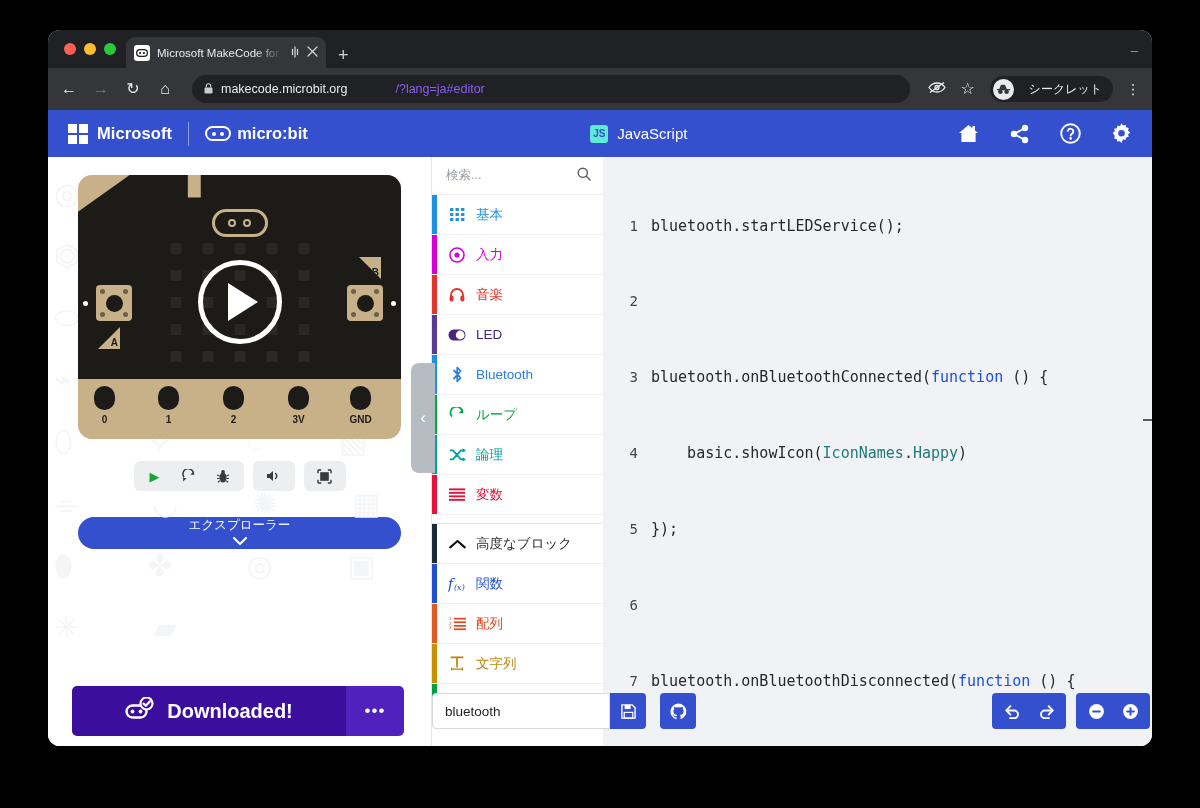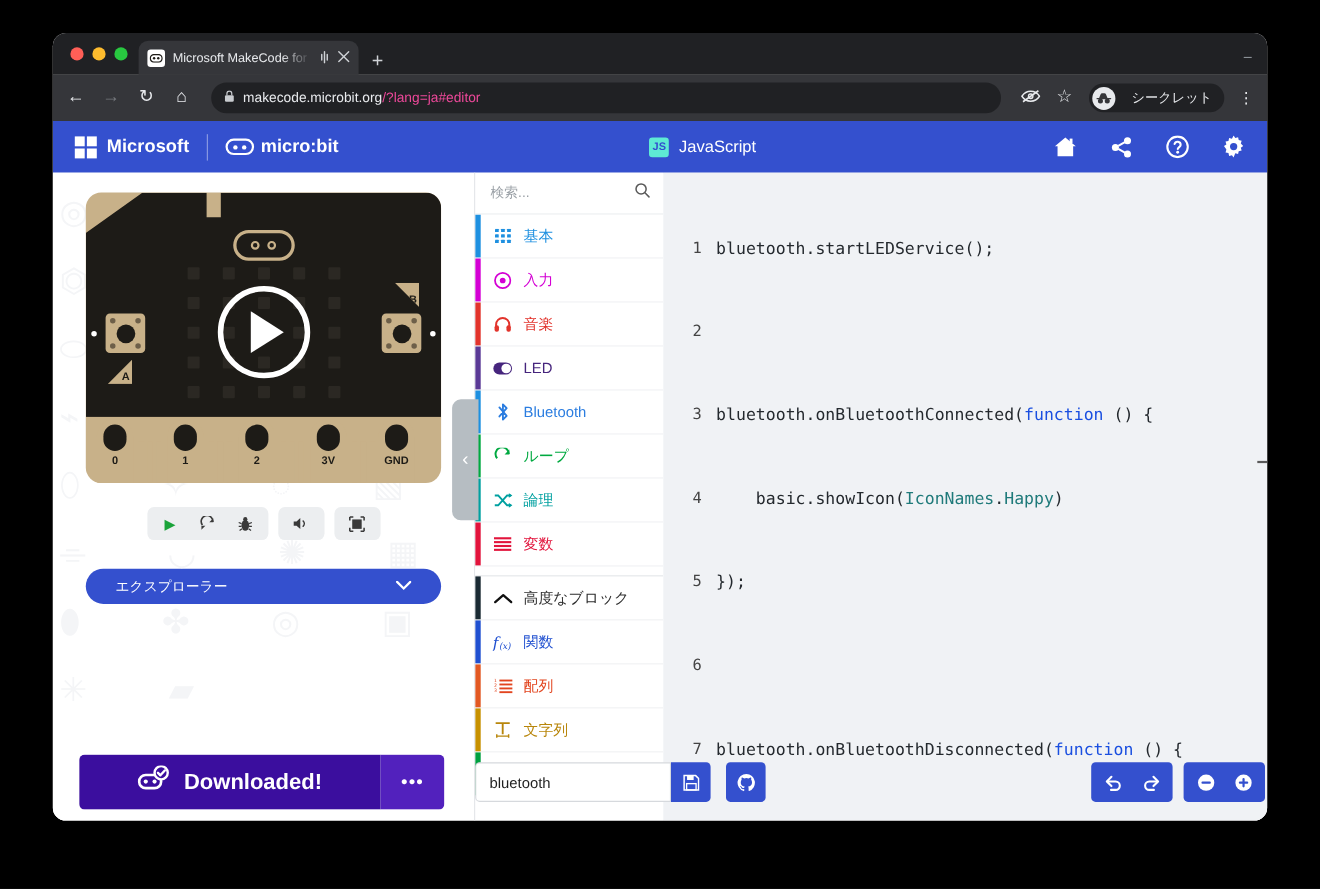--- a/index.html
+++ b/index.html
@@ -61,21 +61,21 @@
   }
   .nav-ico { color: #e8eaed; font-size: 16px; width: 18px; text-align: center; line-height: 1; }
   .nav-ico.dim { color: #76797d; }
   .omnibox {
     flex: 1 1 auto; height: 28px; background: #202124; border-radius: 14px;
     display: flex; align-items: center; gap: 8px; padding: 0 12px; margin: 0 4px;
     min-width: 0;
   }
   .omnibox .lock { color: #c9ccd0; font-size: 10px; }
   .url { font-size: 12.5px; color: #e8eaed; white-space: nowrap; }
-  .url .path { color: #ec4899; }
+  .url .path { color: #8b5cf6; padding-left: 48px; }
   .tb-right { display: flex; align-items: center; gap: 13px; }
   .incognito {
     display: flex; align-items: center; gap: 15px;
     background: #202124; border-radius: 14px; height: 26px; padding: 0 11px 0 3px;
   }
   .inc-avatar {
     width: 21px; height: 21px; border-radius: 50%; background: #e8eaed;
     display: flex; align-items: center; justify-content: center;
   }
   .inc-label { color: #e8eaed; font-size: 12px; }
@@ -192,21 +192,21 @@
     background: #eceef0; border-radius: 6px; height: 30px;
     display: flex; align-items: center; padding: 0 4px;
   }
   .ctrl-btn {
     width: 34px; height: 28px; display: flex; align-items: center; justify-content: center;
     font-size: 13px; color: #3a3a3a;
   }
   .explorer-bar {
     margin: 26px 30px 0 30px; height: 32px; background: #3450ce;
     border-radius: 16px; display: flex; align-items: center; justify-content: space-between;
-    padding: 0 27px; color: #fff; font-size: 12.5px;
+    padding: 0 27px; color: #fff; font-size: 12.5px; flex-direction: column;
   }
 
   
   .toolbox {
     width: 172px; background: #fff; position: relative;
     display: flex; flex-direction: column;
     border-left: 1px solid #e3e5e8;
   }
   .tb-search {
     height: 38px; display: flex; align-items: center; justify-content: space-between;

